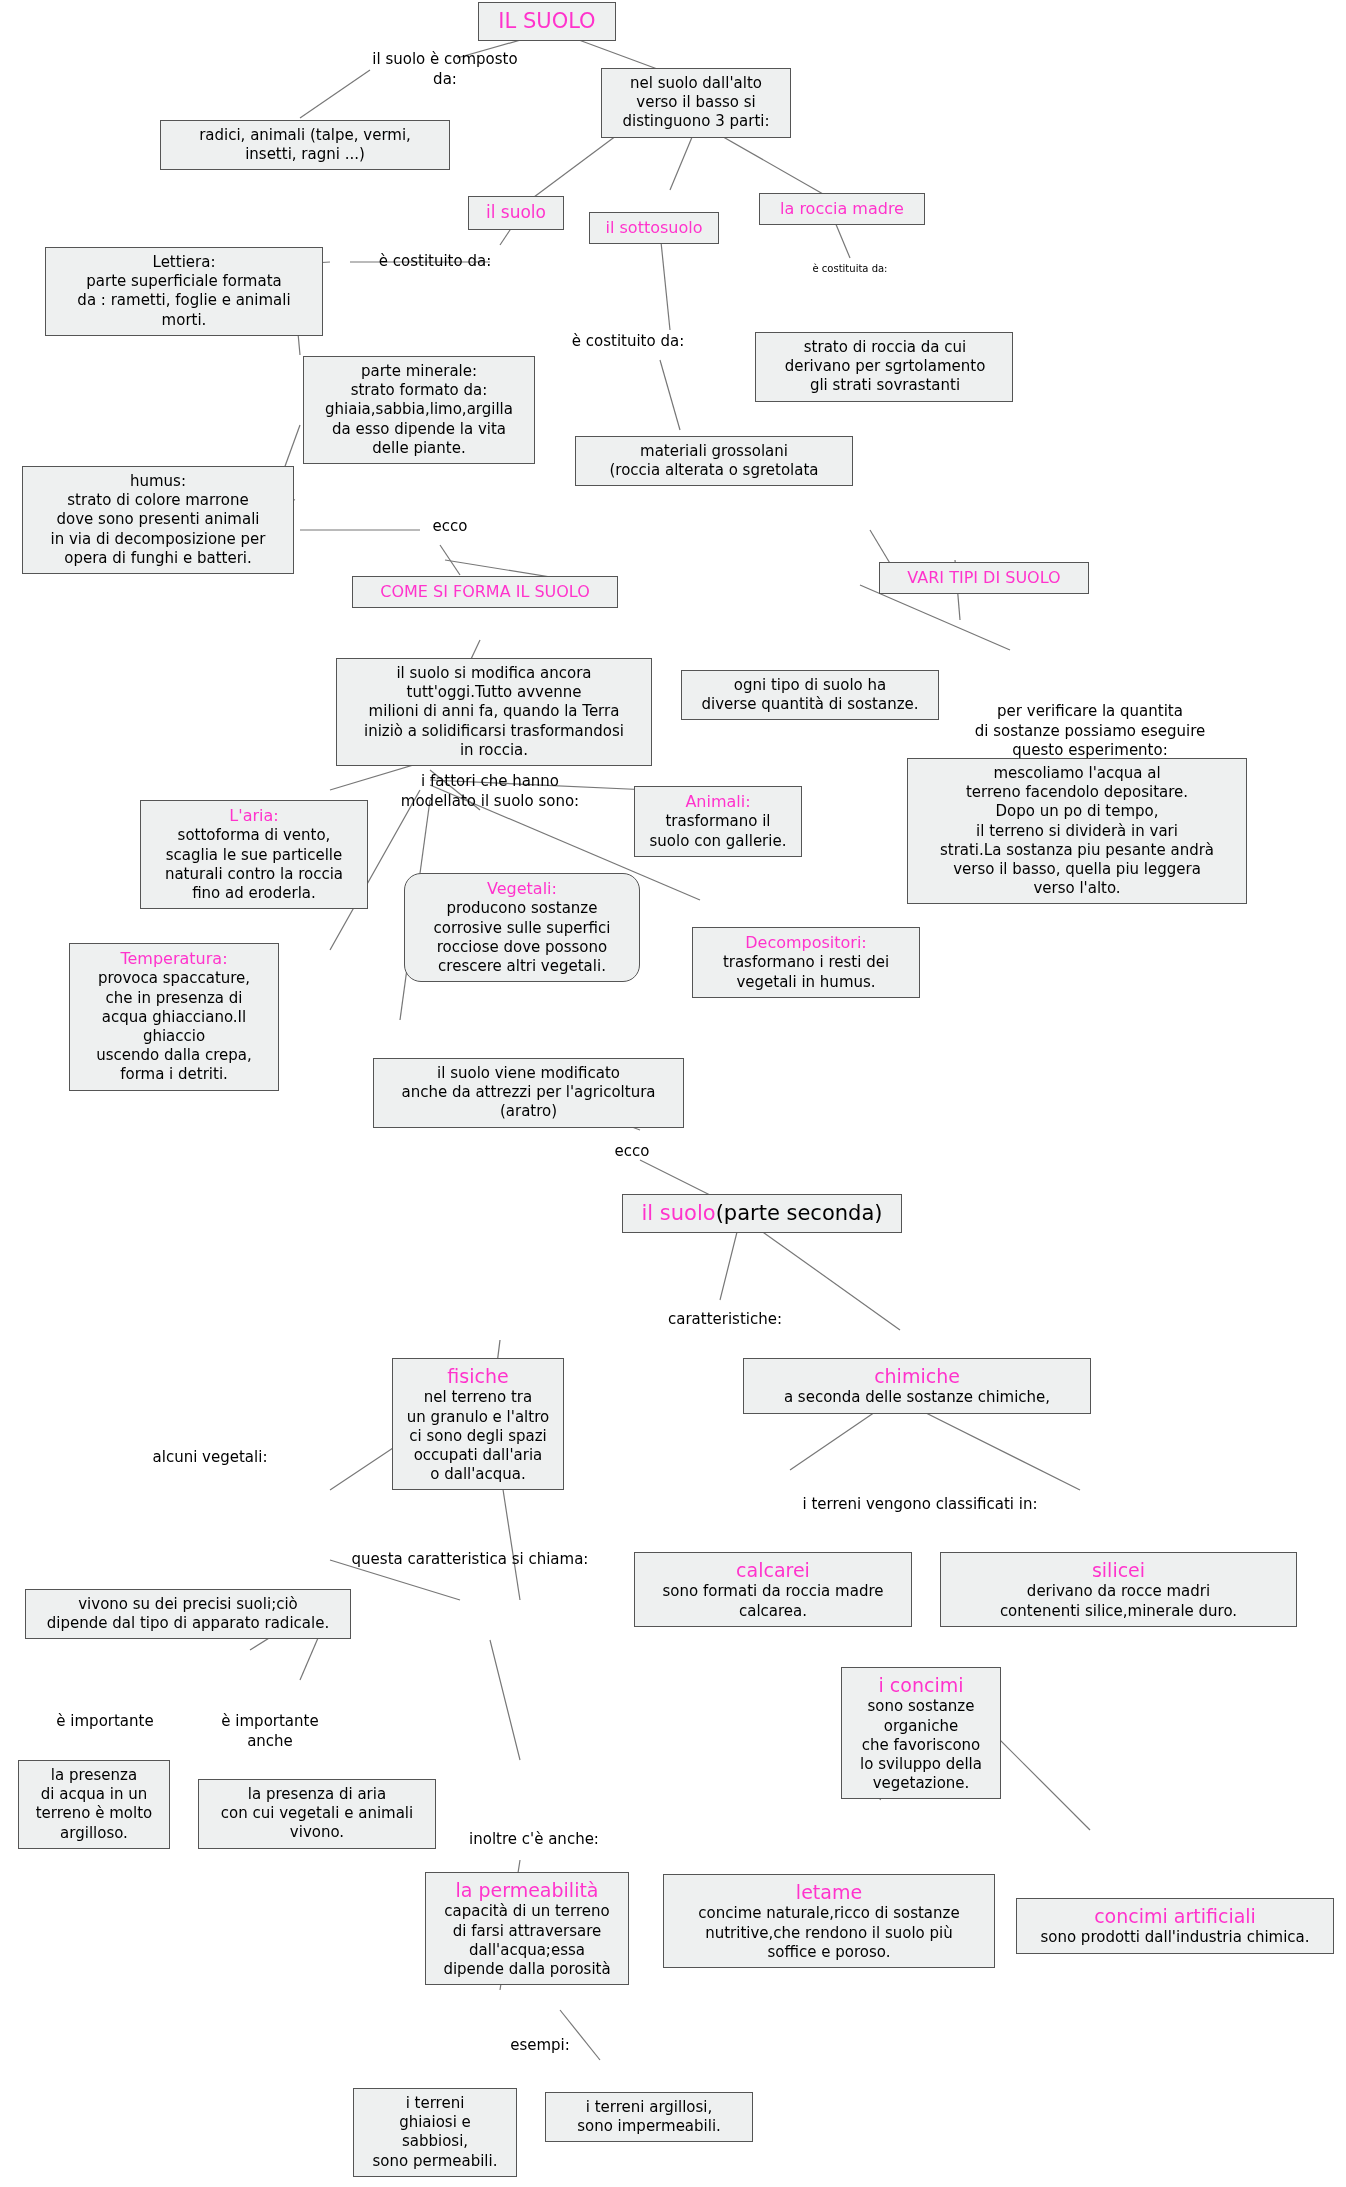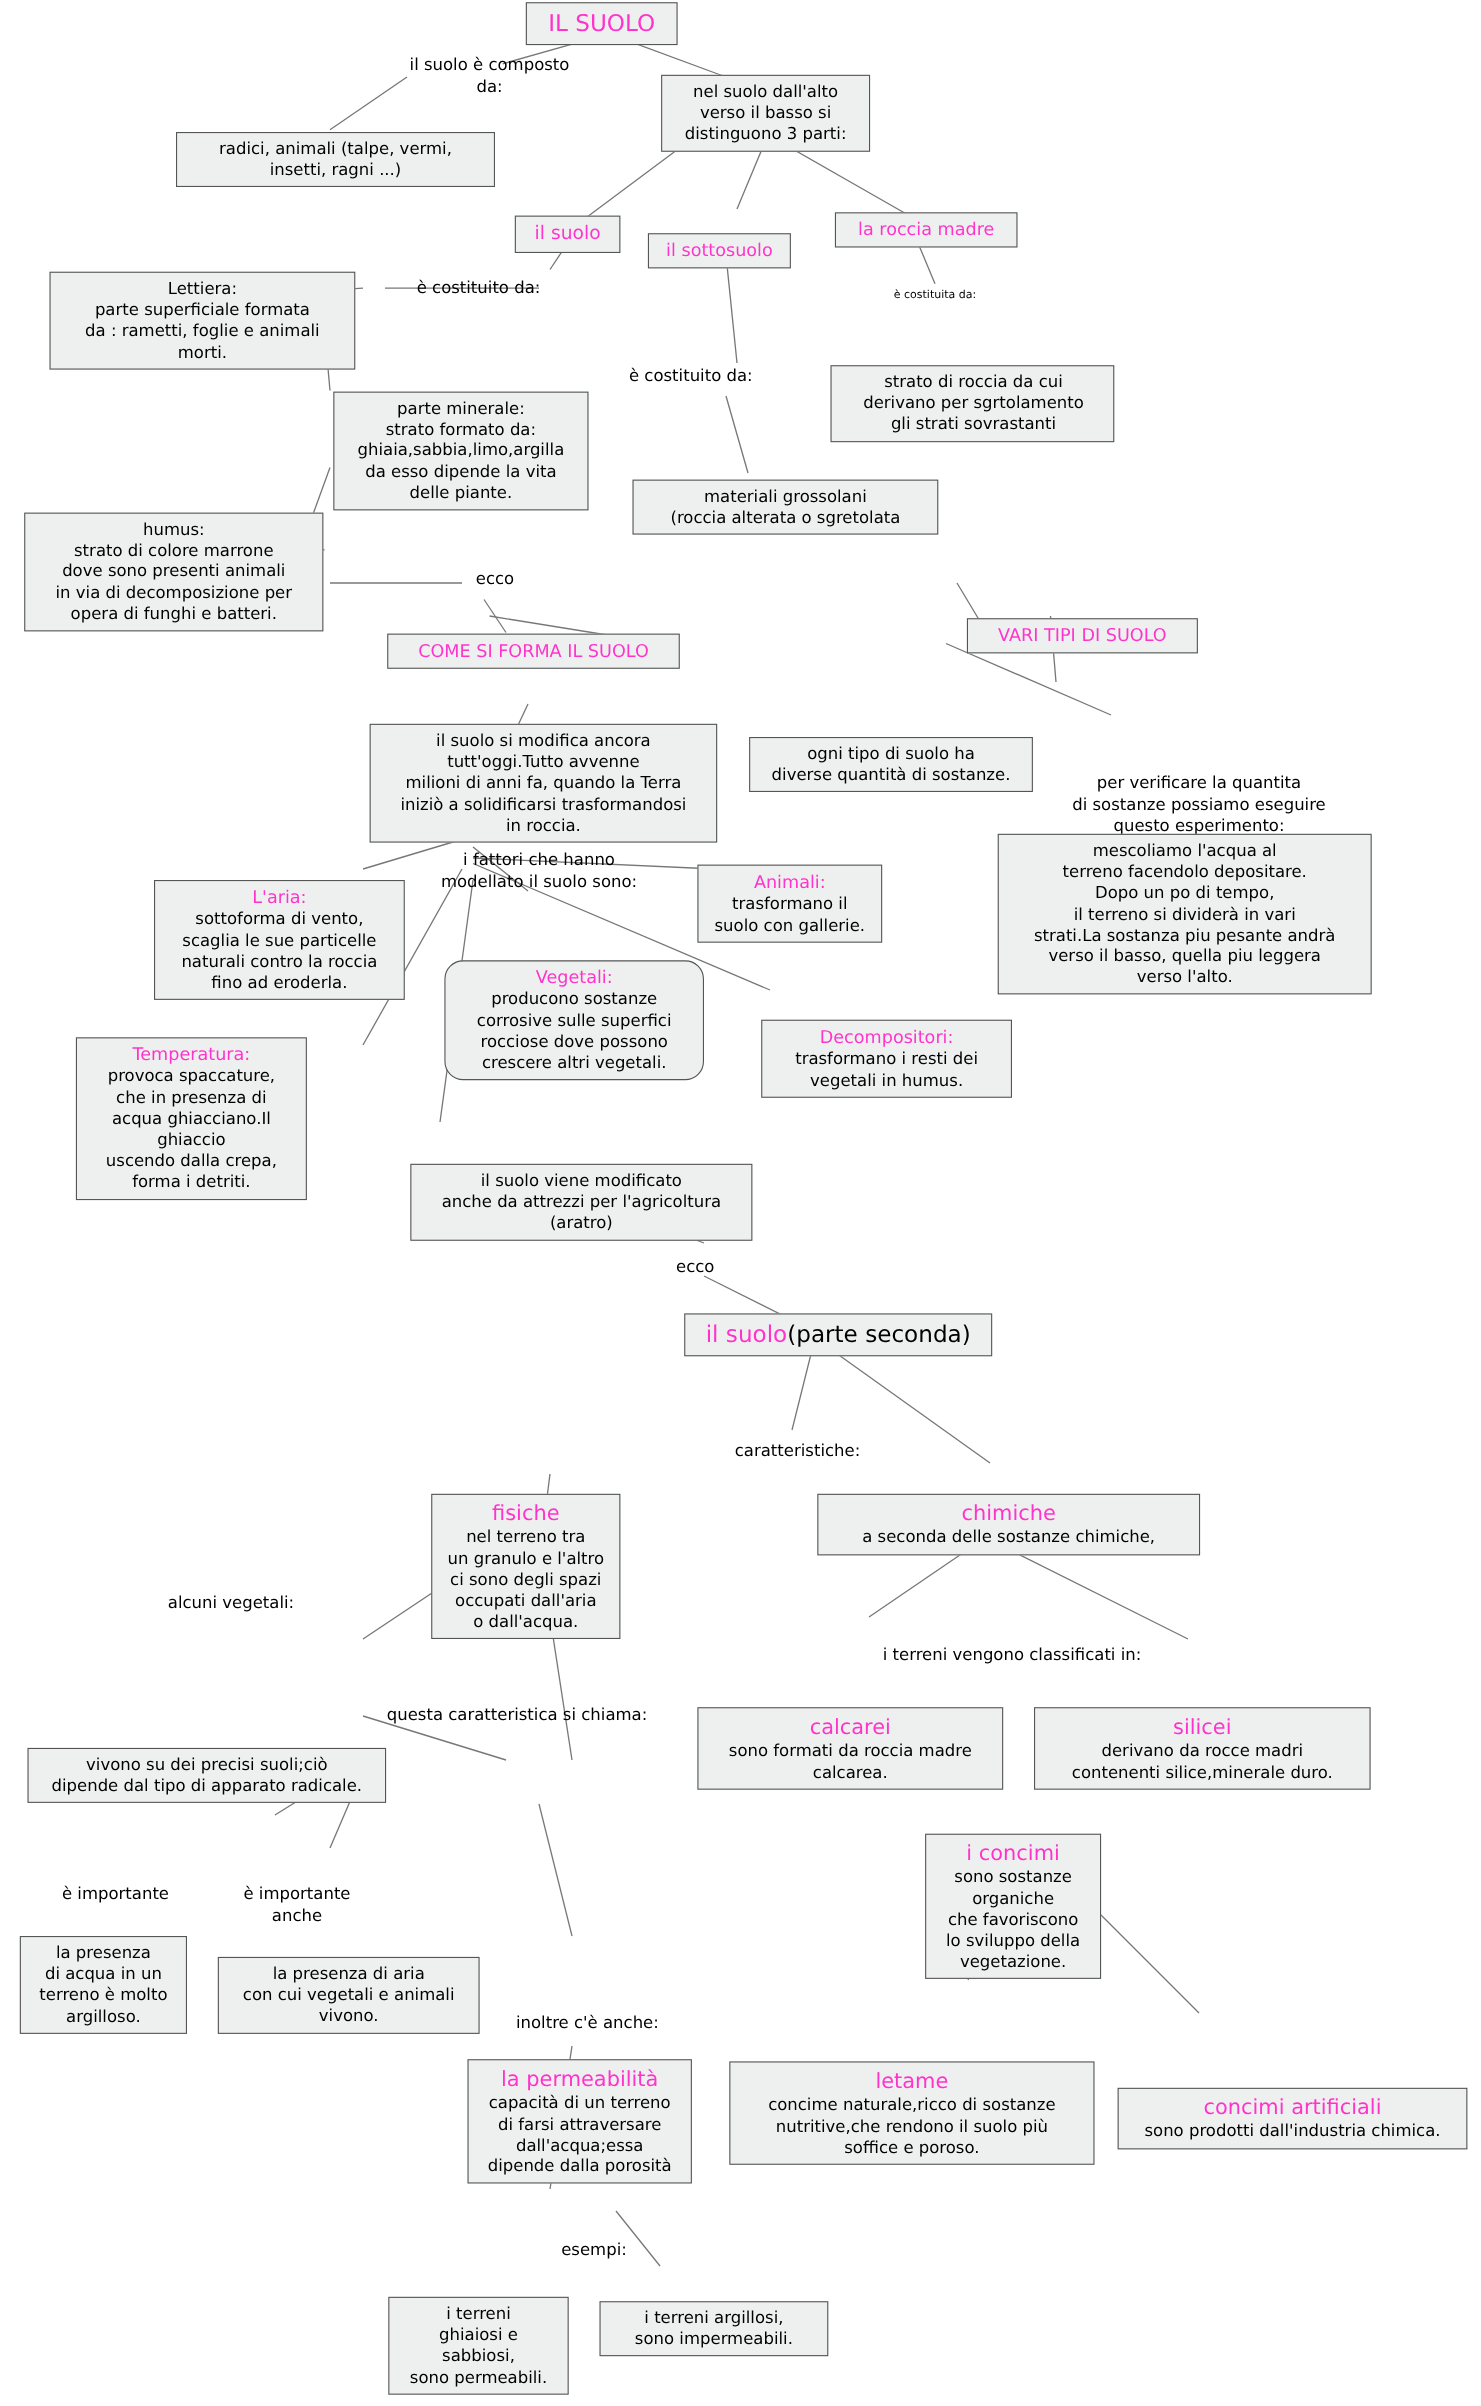--- a/index.html
+++ b/index.html
@@ -217,21 +217,21 @@
 <div class="plain t15" style="left:760px;top:1495px;width:320px;">i terreni vengono classificati in:</div>
 
 <div class="plain t15" style="left:310px;top:1550px;width:320px;">questa caratteristica si chiama:</div>
 
 <div class="node" style="left:634px;top:1552px;width:278px;">
   <div class="t19 pink">calcarei</div>
   <div class="t15" style="white-space:pre-line;">sono formati da roccia madre
 calcarea.</div>
 </div>
 
-<div class="node" style="left:940px;top:1552px;width:306px;">
+<div class="node" style="left:940px;top:1552px;width:357px;">
   <div class="t19 pink">silicei</div>
   <div class="t15" style="white-space:pre-line;">derivano da rocce madri
 contenenti silice,minerale duro.</div>
 </div>
 
 <div class="node t15" style="left:25px;top:1589px;width:326px;white-space:pre-line;">vivono su dei precisi suoli;ciò
 dipende dal tipo di apparato radicale.</div>
 
 
 <div class="node" style="left:841px;top:1667px;width:160px;">

